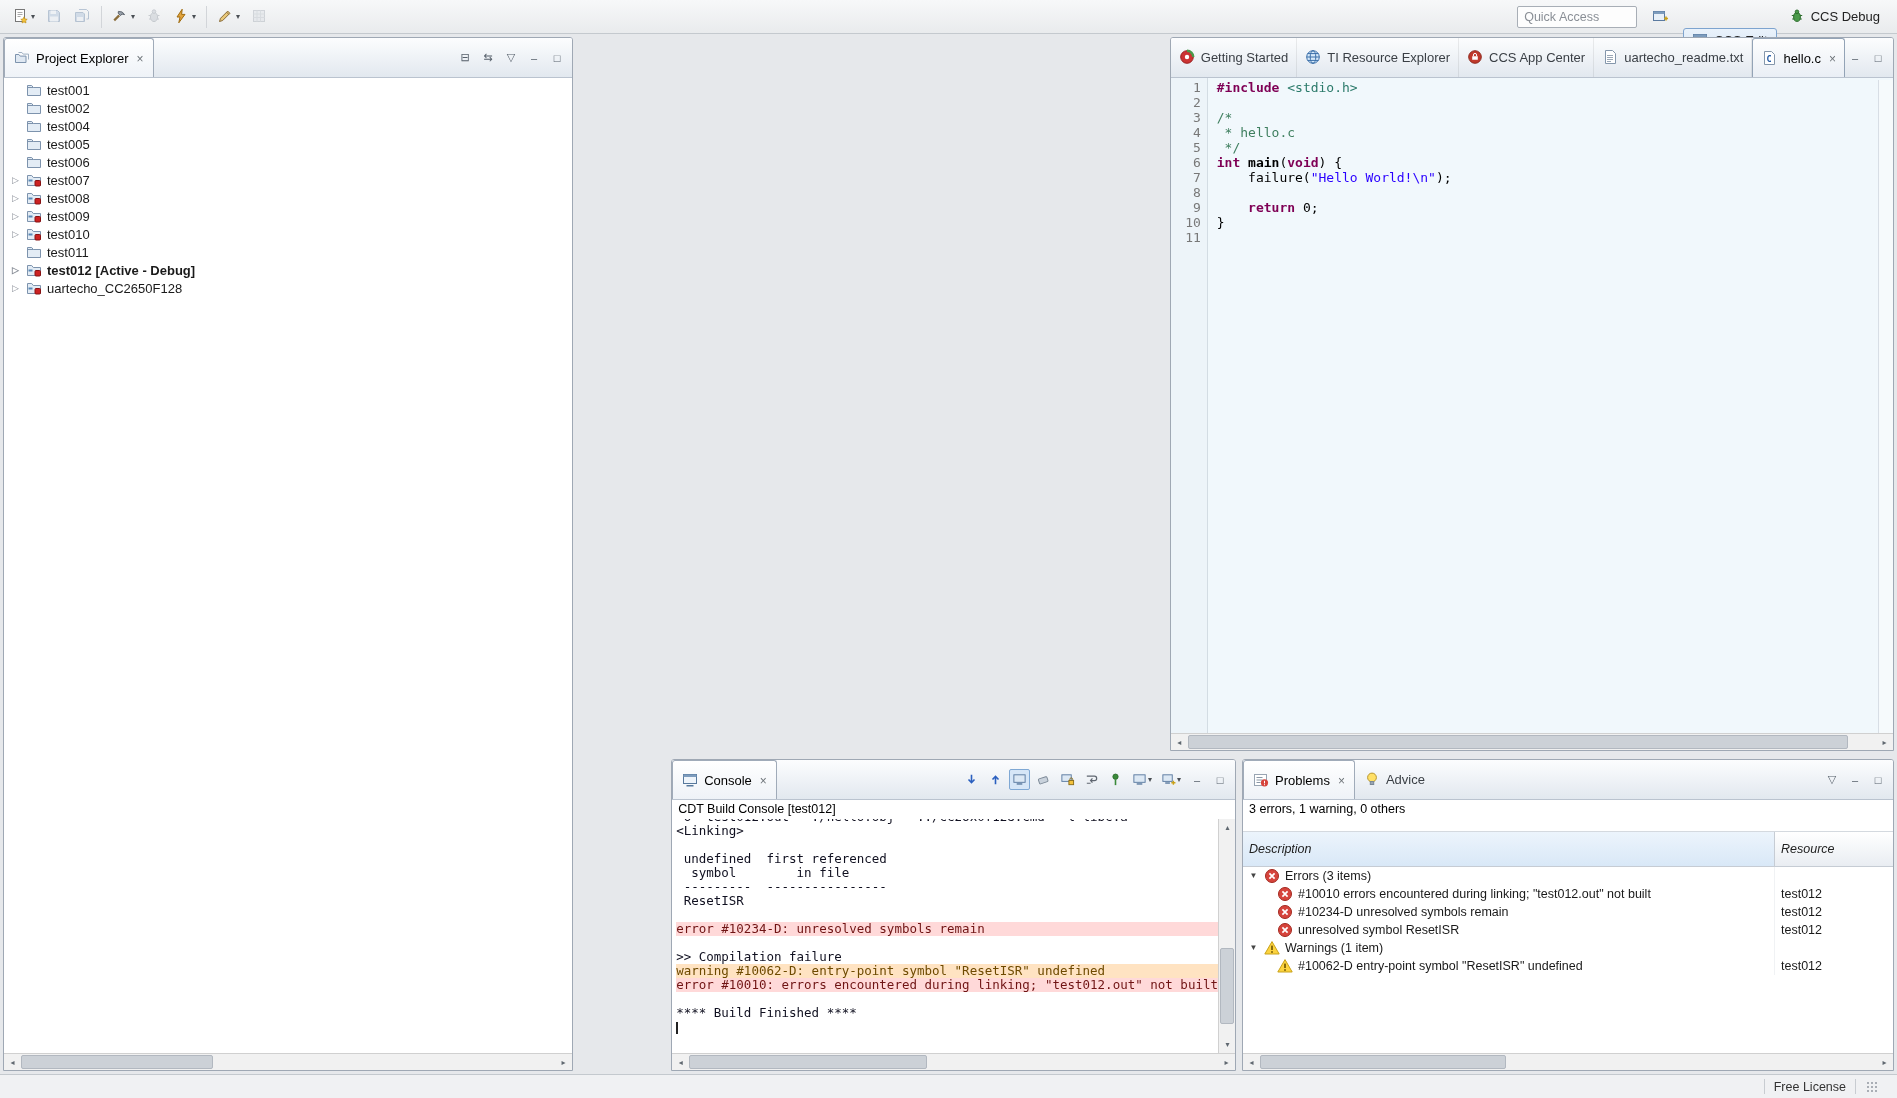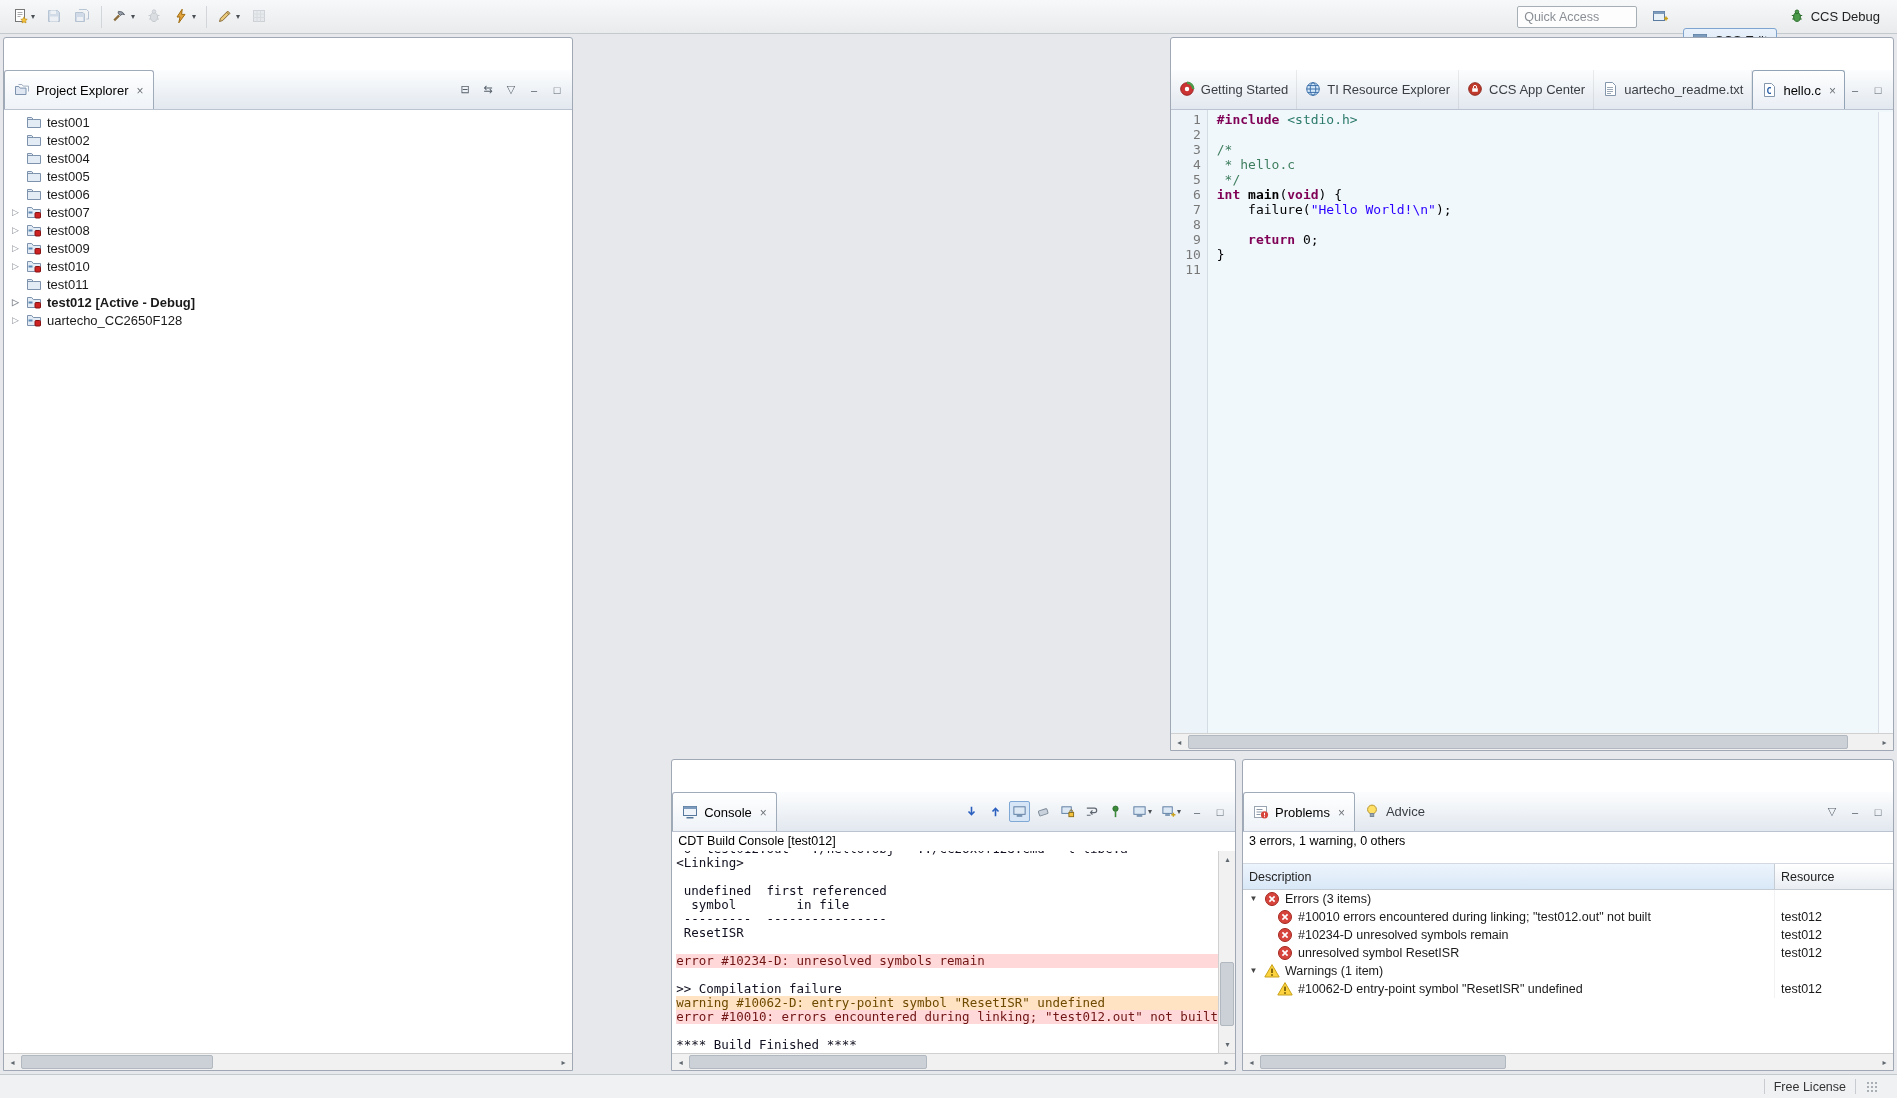--- a/index.html
+++ b/index.html
@@ -30,21 +30,21 @@
   .panel { background:#fff; border:1px solid #9fa8b4; border-radius:3px 3px 0 0; display:flex; flex-direction:column;
            min-width:0; min-height:0; overflow:hidden; }
   .explorer { width:570px; flex:none; }
   .right-col { flex:1; display:flex; flex-direction:column; gap:8px; min-width:0;align-items:flex-end; }
   .editor-panel { flex:1; }
   .bottom-row { height:312px; flex:none; display:flex; gap:6px; }
   .console-panel { flex:1; }
   .problems-panel { width:652px; flex:none; }
 
   .panel-header { height:40px; flex:none; background:linear-gradient(#fcfdfe,#e2e8ef); border-bottom:1px solid #bac3cf;
-                  display:flex; align-items:stretch; justify-content:space-between;margin-top:32px; }
+                  display:flex; align-items:stretch; justify-content:space-between; }
   .tabs { display:flex; align-items:stretch; min-width:0; overflow:hidden; }
   .tab { display:inline-flex; align-items:center; gap:5px; padding:0 9px; color:#3a3f45; white-space:nowrap; }
   .tab.selected { background:linear-gradient(#ffffff,#eef2f7); border:1px solid #a0abb9; border-bottom:none;
                   border-radius:3px 3px 0 0; color:#000; margin-bottom:-1px; }
   .etab { display:inline-flex; align-items:center; gap:5px; padding:0 8px; color:#3a3f45; white-space:nowrap;
           border-right:1px solid rgba(0,0,0,.07); }
   .etab.selected { background:linear-gradient(#fefefe,#e9eef5); border:1px solid #93a3b6; border-bottom:none;
                    border-radius:3px 3px 0 0; color:#000; margin-bottom:-1px; }
   .closex { font-size:12px; color:#6e7479; margin-left:3px; line-height:1; }
   .header-tools { display:flex; align-items:center; gap:3px; padding-right:5px; flex:none; }
@@ -95,22 +95,22 @@
   .console-body { flex:1; min-height:0; background:#fff; display:flex; overflow:hidden; }
   .console-lines { flex:1; min-width:0; overflow:hidden; margin-top:-9px; padding-left:4px;
                    font-family:"DejaVu Sans Mono", monospace; font-size:12.5px; line-height:14px; }
   .cline { min-height:14px; white-space:pre; color:#101020; }
   .cline.error { background:#ffd9d9; color:#701414; }
   .cline.warn { background:#ffe3c2; color:#6e4a00; }
   .cbar { display:inline-block; width:2px; height:12px; background:#222; vertical-align:middle; }
 
   
   .problems-summary { height:31px; flex:none; background:#fff; padding:2px 6px 0; font-size:12.5px; color:#000; }
-  .ptable-header { height:27px; flex:none; display:flex; background:linear-gradient(#ffffff,#e9edf2);
-                   border-top:1px solid #d4d9df; border-bottom:1px solid #c6ccd4; font-size:12.5px; }
+  .ptable-header { height:36px; flex:none; display:flex; background:linear-gradient(#ffffff,#e9edf2);
+                   border-top:1px solid #d4d9df; border-bottom:1px solid #c6ccd4; font-size:12.5px;font-style:italic; }
   .ph-cell { display:flex; align-items:center; padding:0 6px; border-right:1px solid #c6ccd4; color:#222; }
   .ph-desc { width:532px; flex:none; background:linear-gradient(#ecf4fc,#d9e8f7); }
   .ph-res { flex:1; border-right:none; }
   .problems-body { flex:1; min-height:0; background:#fff; overflow:hidden; }
   .prow { height:18px; display:flex; align-items:center; font-size:12.5px; background:#fff; }
   .pcell { display:flex; align-items:center; min-width:0; }
   .pcell.desc { width:532px; flex:none; gap:4px; padding-left:4px; overflow:hidden; white-space:nowrap;
                 border-right:1px solid #f0f2f4; height:100%; }
   .pcell.res { flex:1; padding-left:6px; white-space:nowrap; }
   .prow .twisty.exp { color:#444; font-size:8px; width:13px; text-align:center; }

